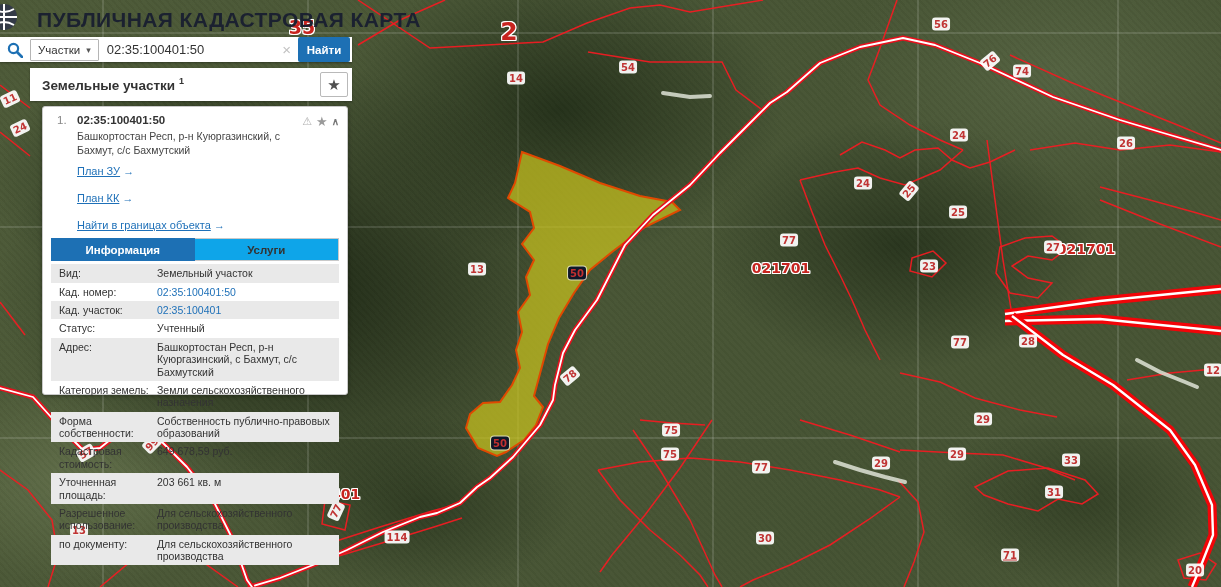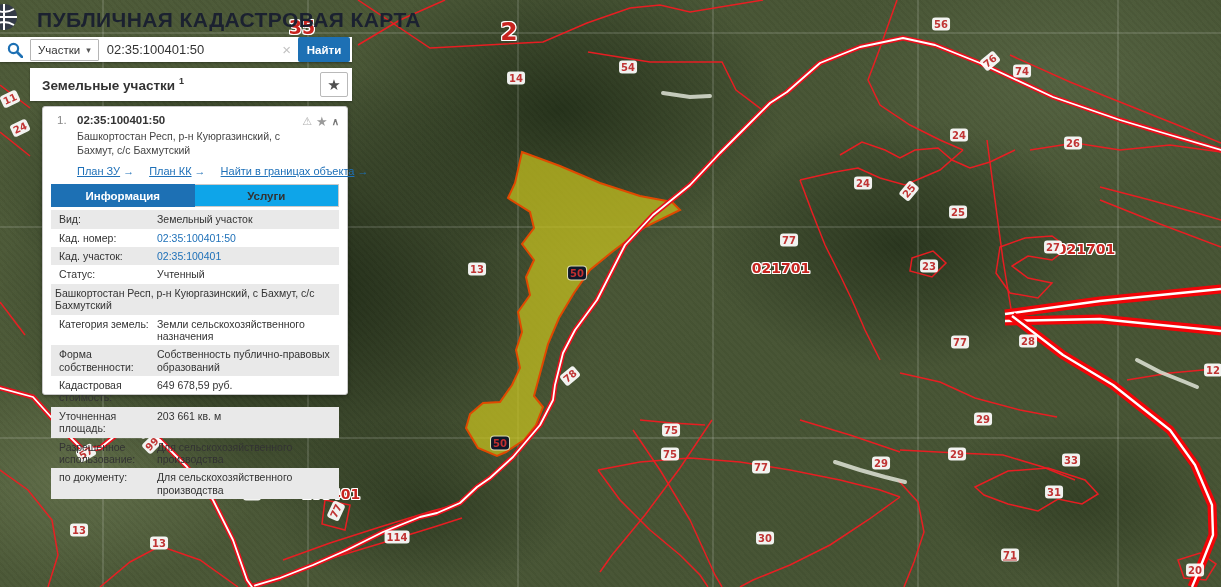--- a/index.html
+++ b/index.html
@@ -71,21 +71,21 @@
           border:1px solid #c9c9c9; border-radius:3px; box-shadow:0 1px 4px rgba(0,0,0,.35);
           padding:7px 8px 8px; }
   .item-head { display:flex; align-items:flex-start; font-size:11.5px; color:#333; }
   .idx { color:#888; width:20px; margin-left:6px; flex-shrink:0; }
   .num { font-weight:bold; }
   .head-icons { margin-left:auto; display:flex; gap:4px; align-items:center; }
   .ic-warn { color:#b0b0b0; font-size:11px; }
   .ic-star { color:#9a9a9a; font-size:13px; }
   .ic-chev { color:#777; font-size:10px; font-weight:bold; }
   .addr { margin-left:26px; font-size:10.5px; color:#444; line-height:1.3; width:235px; margin-top:1px; }
-  .links-row { margin:8px 0 7px 26px; display:flex; gap:15px; font-size:11px; }
+  .links-row { margin:8px 0 7px 26px; display:flex; gap:15px; font-size:11px;flex-direction:column; }
   .plink { color:#1e70b8; white-space:nowrap; }
   .plink u { text-decoration:underline; }
   .tabs { display:flex; height:23px; margin-top:3px; font-size:11.5px; font-weight:bold; }
   .tab { flex:1; display:flex; align-items:center; justify-content:center; }
   .tab.active { background:#1d70b4; color:#fff; }
   .tab.inactive { background:#0ea5e9; color:#333; border:1px solid #c9c9c9; border-left:none; }
   .itable { margin-top:3px; font-size:10.5px; line-height:1.18; }
   .irow { display:flex; padding:2px 0; }
   .irow.alt { background:#e9e9e9; }
   .ilabel { width:102px; padding:1px 4px 1px 8px; color:#333; flex-shrink:0; }
@@ -195,21 +195,21 @@
       <div class="mlabel q" style="left: 1086px; top: 249px; font-size: 14px; transform: translate(-50%, -50%);">021701</div>
       <div class="mlabel q" style="left: 331px; top: 494px; font-size: 14px; transform: translate(-50%, -50%);">100401</div>
       <div class="mlabel w" style="left: 10px; top: 99px; transform: translate(-50%, -50%) rotate(-25deg);">11</div>
       <div class="mlabel w" style="left: 20px; top: 128px; transform: translate(-50%, -50%) rotate(-25deg);">24</div>
       <div class="mlabel w" style="left: 516px; top: 78px; transform: translate(-50%, -50%);">14</div>
       <div class="mlabel w" style="left: 628px; top: 67px; transform: translate(-50%, -50%);">54</div>
       <div class="mlabel w" style="left: 941px; top: 24px; transform: translate(-50%, -50%);">56</div>
       <div class="mlabel w" style="left: 990px; top: 61px; transform: translate(-50%, -50%) rotate(-40deg);">76</div>
       <div class="mlabel w" style="left: 1022px; top: 71px; transform: translate(-50%, -50%);">74</div>
       <div class="mlabel w" style="left: 959px; top: 135px; transform: translate(-50%, -50%);">24</div>
-      <div class="mlabel w" style="left: 1073px; top: 143px; transform: translate(-50%, -50%);">26</div>
+      <div class="mlabel w" style="left: 1126px; top: 143px; transform: translate(-50%, -50%);">26</div>
       <div class="mlabel w" style="left: 863px; top: 183px; transform: translate(-50%, -50%);">24</div>
       <div class="mlabel w" style="left: 909px; top: 191px; transform: translate(-50%, -50%) rotate(-50deg);">25</div>
       <div class="mlabel w" style="left: 958px; top: 212px; transform: translate(-50%, -50%);">25</div>
       <div class="mlabel w" style="left: 789px; top: 240px; transform: translate(-50%, -50%);">77</div>
       <div class="mlabel w" style="left: 1053px; top: 247px; transform: translate(-50%, -50%);">27</div>
       <div class="mlabel w" style="left: 929px; top: 266px; transform: translate(-50%, -50%);">23</div>
       <div class="mlabel w" style="left: 477px; top: 269px; transform: translate(-50%, -50%);">13</div>
       <div class="mlabel w" style="left: 1028px; top: 341px; transform: translate(-50%, -50%);">28</div>
       <div class="mlabel w" style="left: 960px; top: 342px; transform: translate(-50%, -50%);">77</div>
       <div class="mlabel w" style="left: 1213px; top: 370px; transform: translate(-50%, -50%);">12</div>
@@ -305,20 +305,21 @@
         </div>
       <div class="irow alt">
           <div class="ilabel">Кад. участок:</div>
           <div class="ivalue link">02:35:100401</div>
         </div>
       <div class="irow">
           <div class="ilabel">Статус:</div>
           <div class="ivalue">Учтенный</div>
         </div>
       <div class="irow alt">
+          <div class="ilabel">Адрес:</div>
           <div class="ivalue">Башкортостан Респ, р-н Куюргазинский, с Бахмут, с/с Бахмутский</div>
         </div>
       <div class="irow">
           <div class="ilabel">Категория земель:</div>
           <div class="ivalue">Земли сельскохозяйственного назначения</div>
         </div>
       <div class="irow alt">
           <div class="ilabel">Форма собственности:</div>
           <div class="ivalue">Собственность публично-правовых образований</div>
         </div>

